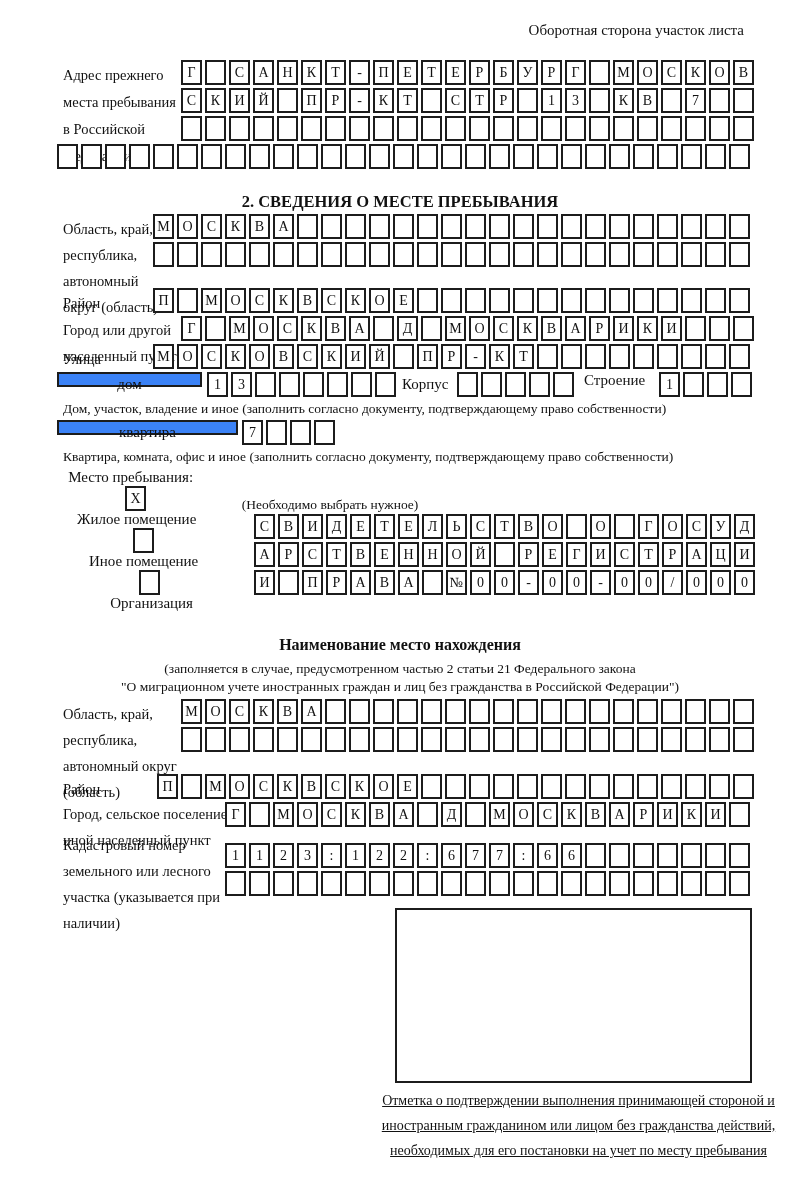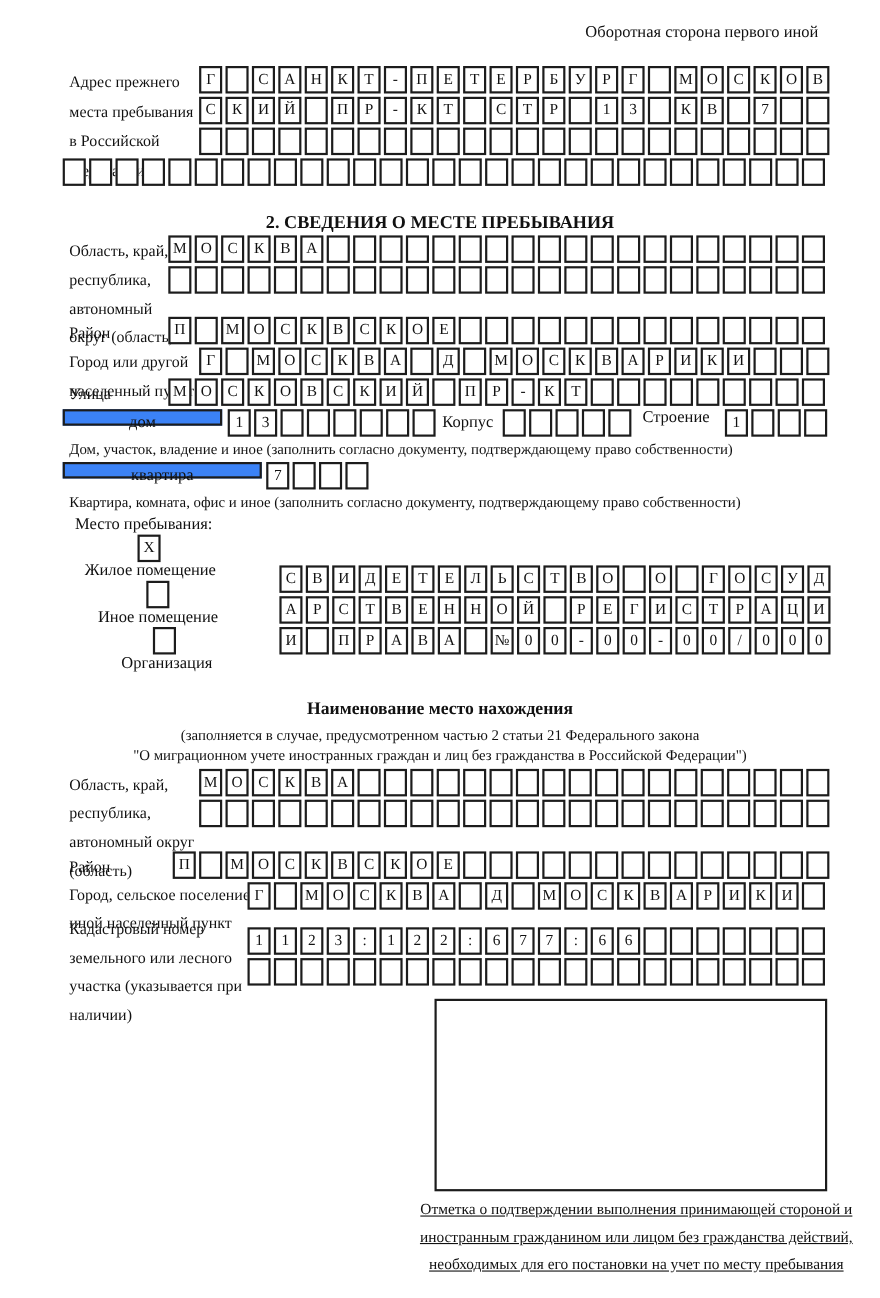--- a/index.html
+++ b/index.html
@@ -36,21 +36,21 @@
   }
   .inline-label{font-size:15px;line-height:25px;}
   .stay-row{display:flex;align-items:center;flex-direction:column;}
   .bigbox{border:2px solid #1c1c1c;background:#fff;box-sizing:border-box;}
 </style>
 </head>
 <body>
 
 <div class="page">
 
-  <div class="abs side-note">Оборотная сторона первого иной</div>
+  <div class="abs side-note">Оборотная сторона участок листа</div>
 
   <div class="abs lbl" style="left:63px;top:62px;width:122px;">Адрес прежнего места пребывания в Российской Федерации</div>
   <div class="abs boxrow" style="left:181px;top:60px;">
       <span class="cell">Г</span>
       <span class="cell"></span>
       <span class="cell">С</span>
       <span class="cell">А</span>
       <span class="cell">Н</span>
       <span class="cell">К</span>
       <span class="cell">Т</span>
@@ -339,20 +339,21 @@
 
   <div class="abs stay-row" style="left:63px;top:469px;">
     <span>Место пребывания:</span>
     <span class="cell" style="margin-left:10px;">X</span>
     <span style="margin-left:12px;">Жилое помещение</span>
     <span class="cell" style="margin-left:26px;"></span>
     <span style="margin-left:26px;">Иное помещение</span>
     <span class="cell" style="margin-left:38px;"></span>
     <span style="margin-left:42px;">Организация</span>
   </div>
+  <div class="abs caption" style="left:130px;top:497px;width:400px;text-align:center;">(Необходимо выбрать нужное)</div>
 
   <div class="abs boxrow" style="left:254px;top:514px;">
       <span class="cell">С</span>
       <span class="cell">В</span>
       <span class="cell">И</span>
       <span class="cell">Д</span>
       <span class="cell">Е</span>
       <span class="cell">Т</span>
       <span class="cell">Е</span>
       <span class="cell">Л</span>

